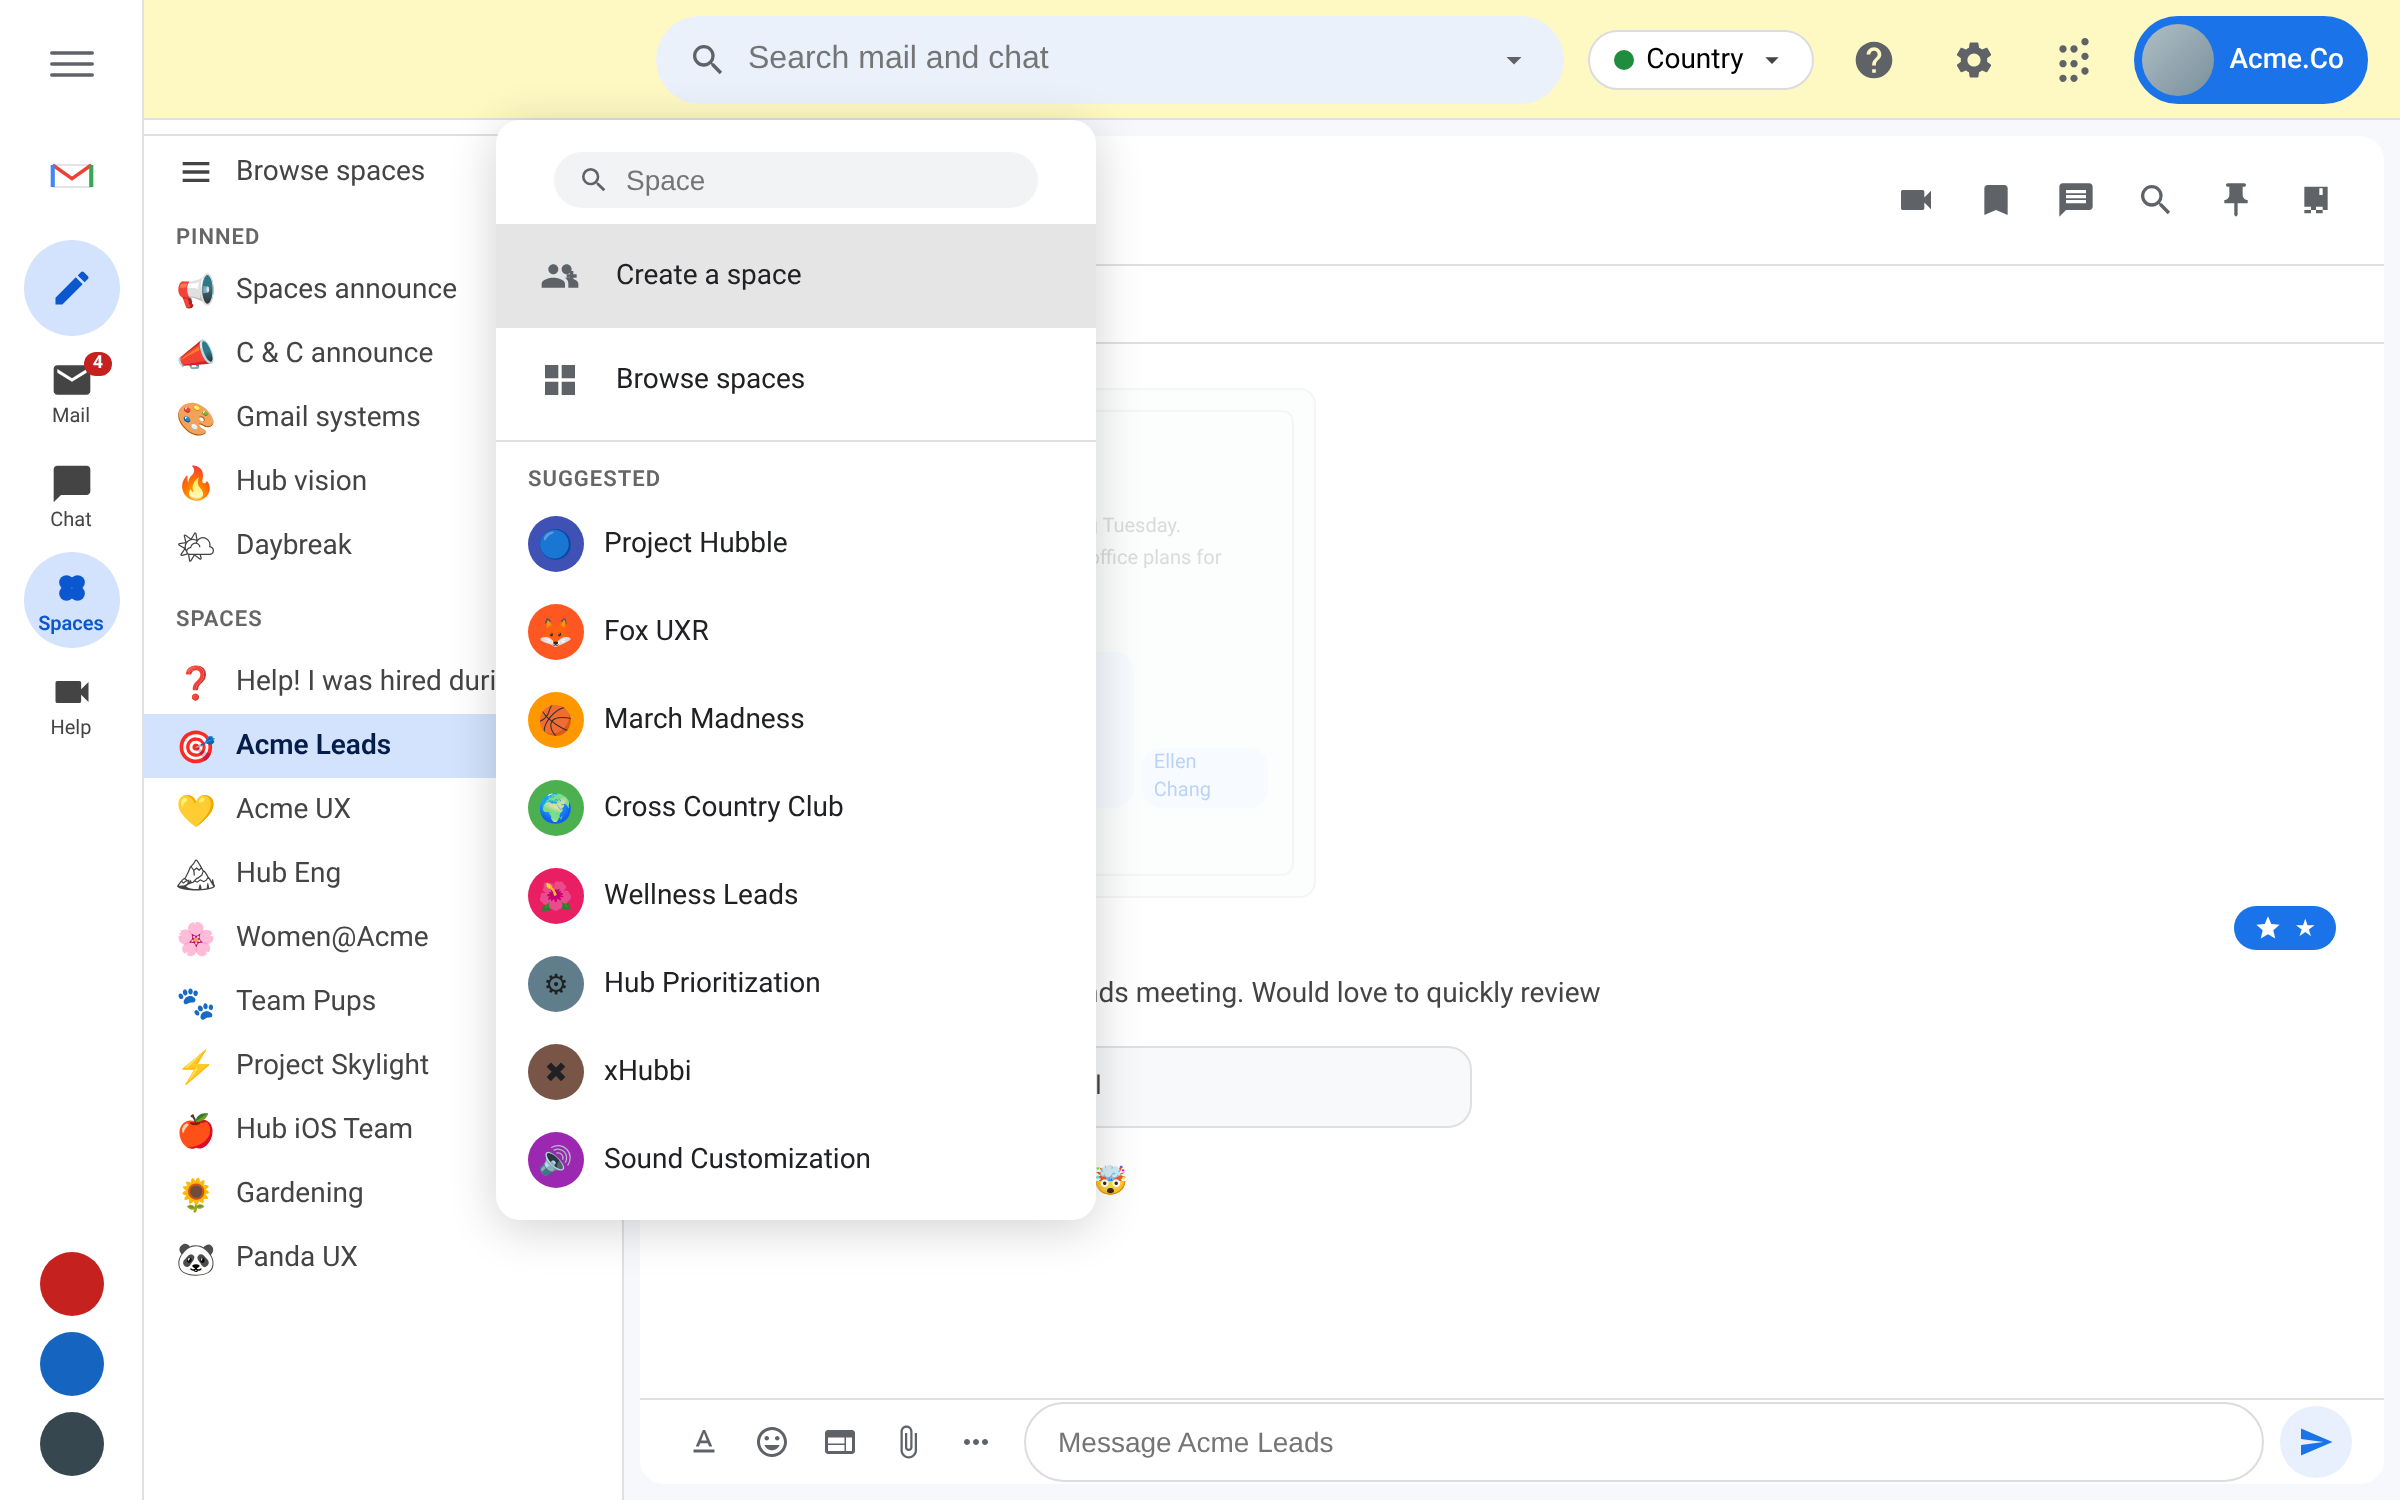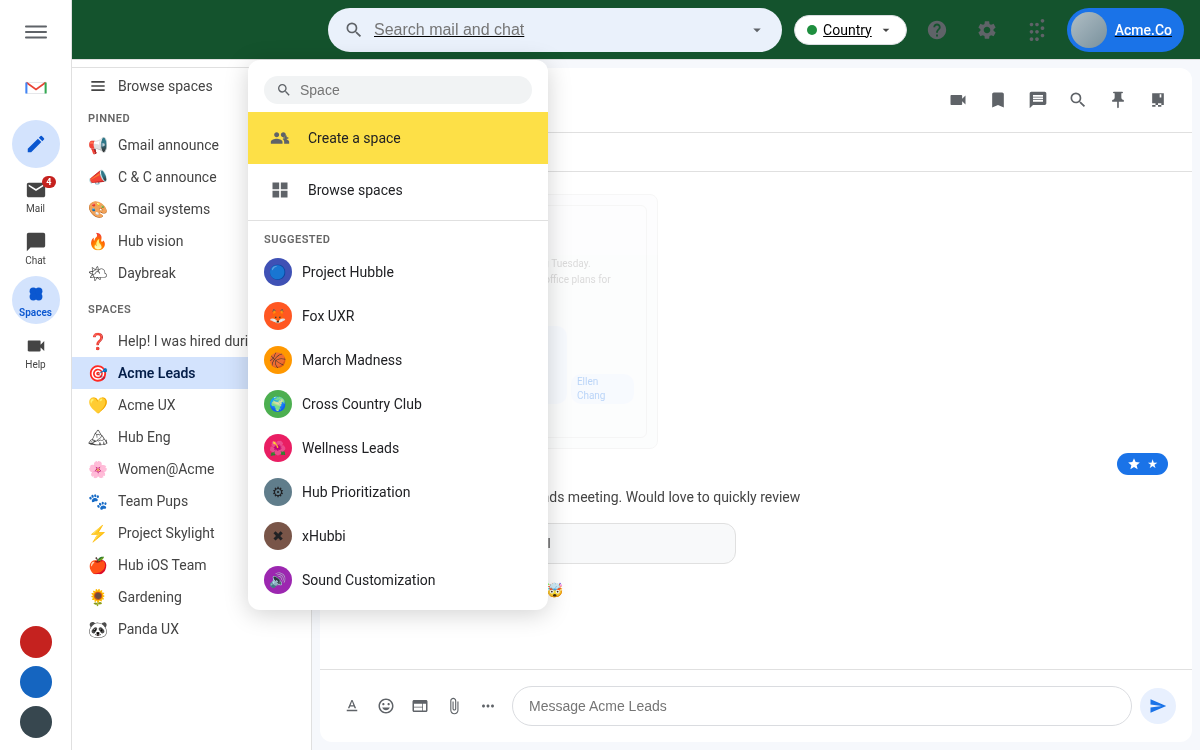--- a/index.html
+++ b/index.html
@@ -143,28 +143,27 @@
       color: #444;
     }
 
     
     .topbar {
       position: absolute;
       left: 72px;
       top: 0;
       right: 0;
       height: 60px;
-      background: #14532d;
+      background: #fef9c3;
       display: flex;
       align-items: center;
       padding: 0 16px;
       gap: 12px;
       border-bottom: 1px solid #e0e0e0;
       z-index: 10;
-      text-decoration: underline;
     }
     .search-bar {
       flex: 1;
       max-width: 520px;
       height: 44px;
       background: #eaf1fb;
       border-radius: 24px;
       display: flex;
       align-items: center;
       padding: 0 16px;
@@ -342,21 +341,21 @@
     .msg-attachment {
       background: #f8f9fa;
       border: 1px solid #e0e0e0;
       border-radius: 8px;
       padding: 10px;
       margin-top: 6px;
       max-width: 280px;
     }
     .chat-input-area {
       border-top: 1px solid #e0e0e0;
-      padding: 16px 16px;
+      padding: 1px 16px;
       display: flex;
       align-items: center;
       gap: 8px;
     }
     .chat-input-box {
       flex: 1;
       height: 40px;
       border: 1px solid #dadce0;
       border-radius: 20px;
       padding: 8px 16px;
@@ -391,21 +390,21 @@
       top: 60px;
       left: -72px;
       width: 300px;
       background: #fff;
       border-radius: 12px;
       box-shadow: 0 4px 24px rgba(0,0,0,0.18);
       z-index: 100;
       padding: 8px 0;
     }
     .dropdown-search {
-      padding: 8px 16px;
+      padding: 8px 29px;
     }
     .dropdown-search-inner {
       display: flex;
       align-items: center;
       gap: 8px;
       background: #f1f3f4;
       border-radius: 20px;
       padding: 6px 12px;
     }
     .dropdown-search-inner input {
@@ -420,21 +419,21 @@
     .dropdown-action-item {
       display: flex;
       align-items: center;
       gap: 12px;
       padding: 10px 16px;
       cursor: pointer;
       font-size: 14px;
       color: #202124;
     }
     .dropdown-action-item:hover, .dropdown-action-item.hovered {
-      background: #fde047;
+      background: #e5e5e5;
     }
     .dropdown-action-icon {
       width: 32px;
       height: 32px;
       display: flex;
       align-items: center;
       justify-content: center;
       color: #5f6368;
     }
     .dropdown-section-label {
@@ -561,21 +560,21 @@
     <svg viewBox="0 0 24 24" fill="#444" width="20" height="20">
         <path d="M4 6h16v2H4zm0 5h16v2H4zm0 5h16v2H4z"></path>
       </svg>
     <span>Browse spaces</span>
   </div>
 
   <div class="section-label">PINNED</div>
   <div id="pinned-list">
       <div class="sidebar-item">
     <div class="item-emoji">📢</div>
-    <span>Gmail announce</span>
+    <span>Spaces announce</span>
   </div>
       <div class="sidebar-item">
     <div class="item-emoji">📣</div>
     <span>C &amp; C announce</span>
   </div>
       <div class="sidebar-item">
     <div class="item-emoji">🎨</div>
     <span>Gmail systems</span>
   </div>
       <div class="sidebar-item">

